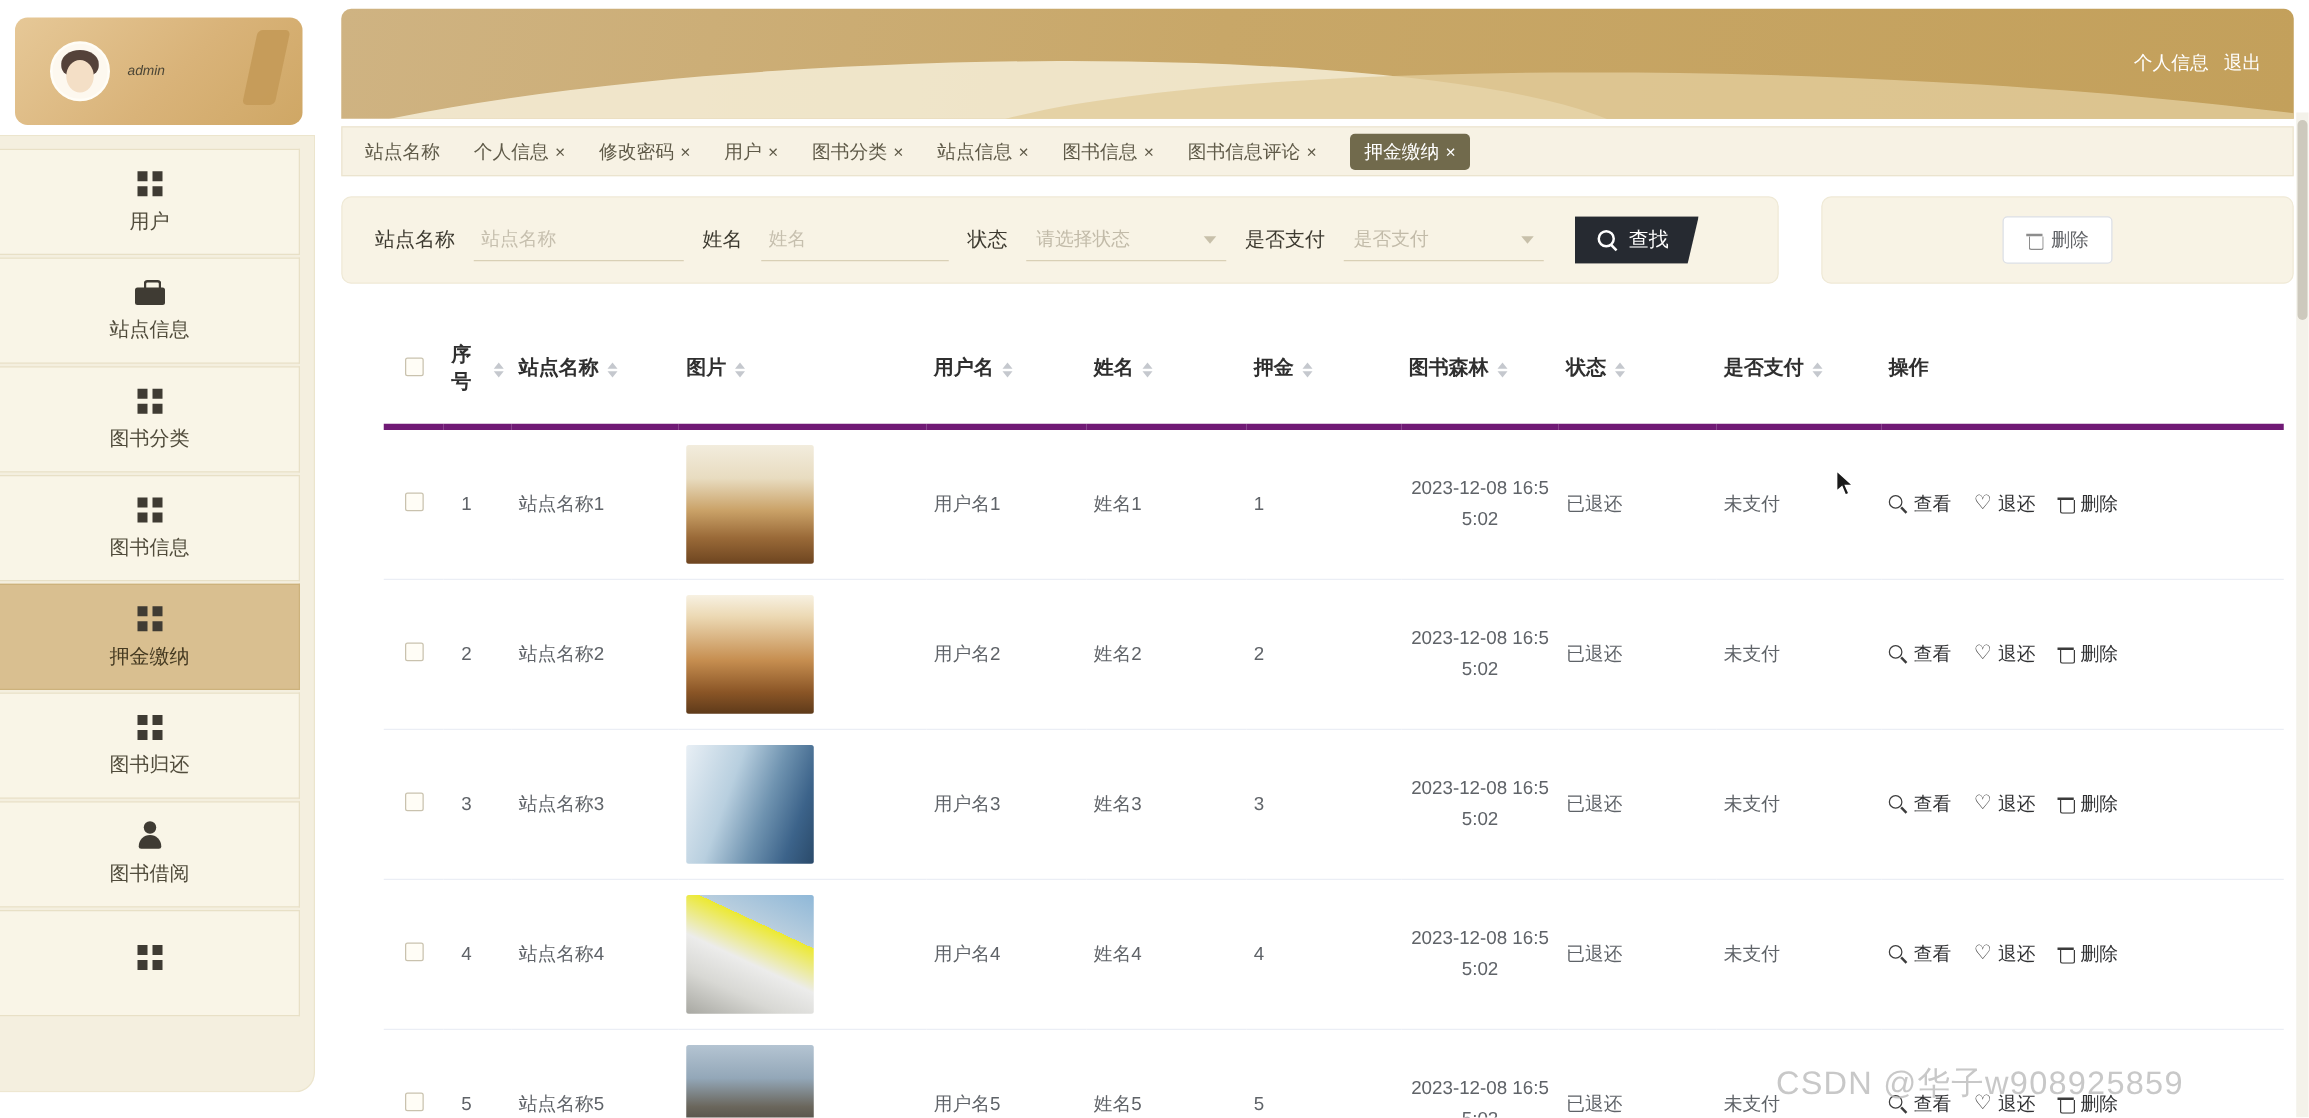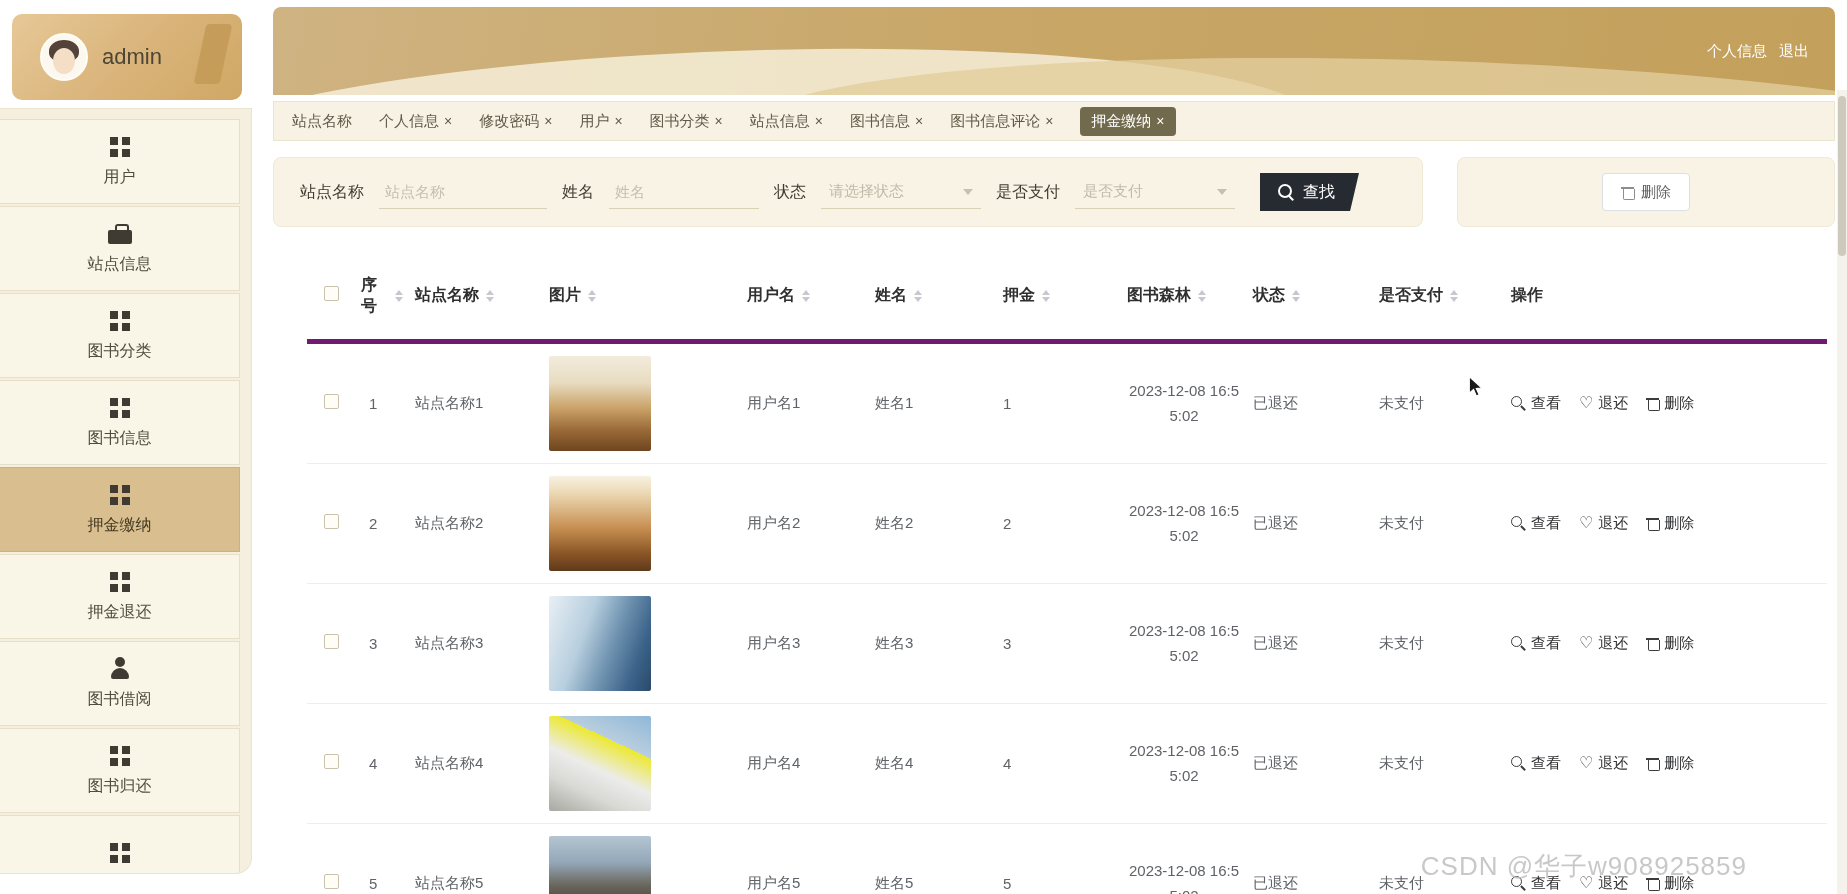--- a/index.html
+++ b/index.html
@@ -12,21 +12,21 @@
   .user-card { margin:14px 10px 8px 12px; height:86px; border-radius:10px;
     background:linear-gradient(135deg,#e6c897 0%,#d9b379 55%,#cfa765 100%);
     display:flex; align-items:center; gap:14px; padding-left:28px; position:relative; }
   .user-card .notch { position:absolute; right:16px; top:10px; width:26px; height:60px;
     background:#c49a58; transform:skewX(-12deg); border-radius:4px; opacity:.9; }
   .avatar { width:48px; height:48px; border-radius:50%; background:#fdf8ef; position:relative; overflow:hidden; border:2px solid #fffdf7; }
   .avatar::before { content:""; position:absolute; top:5px; left:7px; right:7px; height:22px;
     border-radius:50% 50% 42% 42%; background:#54423a; }
   .avatar::after { content:""; position:absolute; top:13px; left:11px; right:11px; bottom:5px;
     border-radius:50%; background:#f4dfc6; }
-  .username { font-size:22px; color:#4c4636; }
+  .username { font-size:11px; color:#4c4636;font-style:italic; }
   .menu { background:#f4efdf; border:1px solid #ece5cd; border-left:none; border-radius:0 0 16px 0;
     padding-top:10px; height:766px; overflow:hidden; width:252px; }
   .menu-item { width:240px; height:85px; margin-bottom:2px; background:#f9f5e7;
     border:1px solid #e8e0c6; border-left:none; cursor:pointer;
     display:flex; flex-direction:column; align-items:center; justify-content:center; gap:9px; }
   .menu-item.active { background:#d9bf90; border-color:#cdb27c; }
   .menu-label { font-size:16px; color:#514c3c; }
   .menu-item.active .menu-label { color:#463b22; }
 
   
@@ -158,29 +158,25 @@
       <div class="menu-item">
         <span class="ico-grid"></span>
         <span class="menu-label">图书信息</span>
       </div>
       <div class="menu-item active">
         <span class="ico-grid"></span>
         <span class="menu-label">押金缴纳</span>
       </div>
       <div class="menu-item">
         <span class="ico-grid"></span>
-        <span class="menu-label">押金退还</span>
+        <span class="menu-label">图书归还</span>
       </div>
       <div class="menu-item">
         <span class="ico-person"></span>
         <span class="menu-label">图书借阅</span>
-      </div>
-      <div class="menu-item">
-        <span class="ico-grid"></span>
-        <span class="menu-label">图书归还</span>
       </div>
       <div class="menu-item">
         <span class="ico-grid"></span>
         <span class="menu-label"></span>
       </div>
     </nav>
   </aside>
 
   <main class="main">
     <header class="header">

